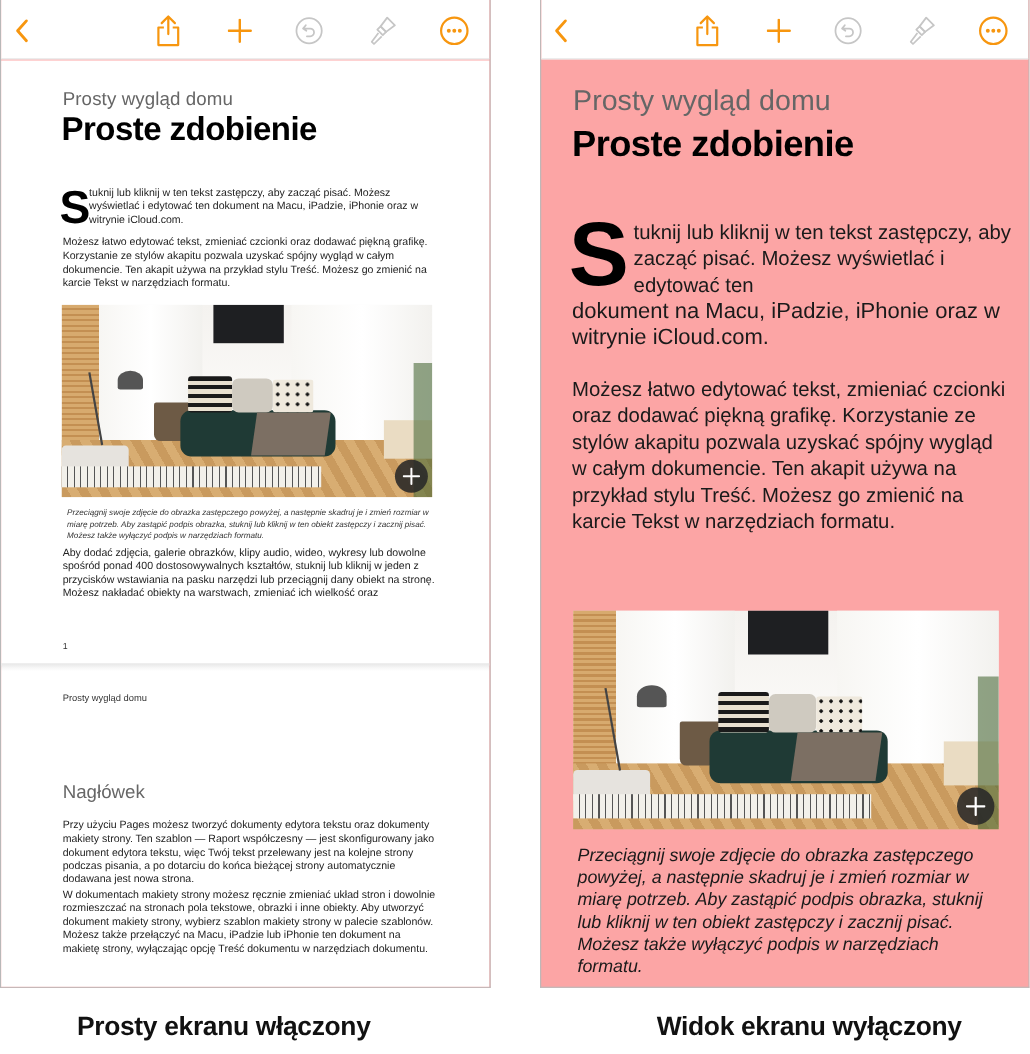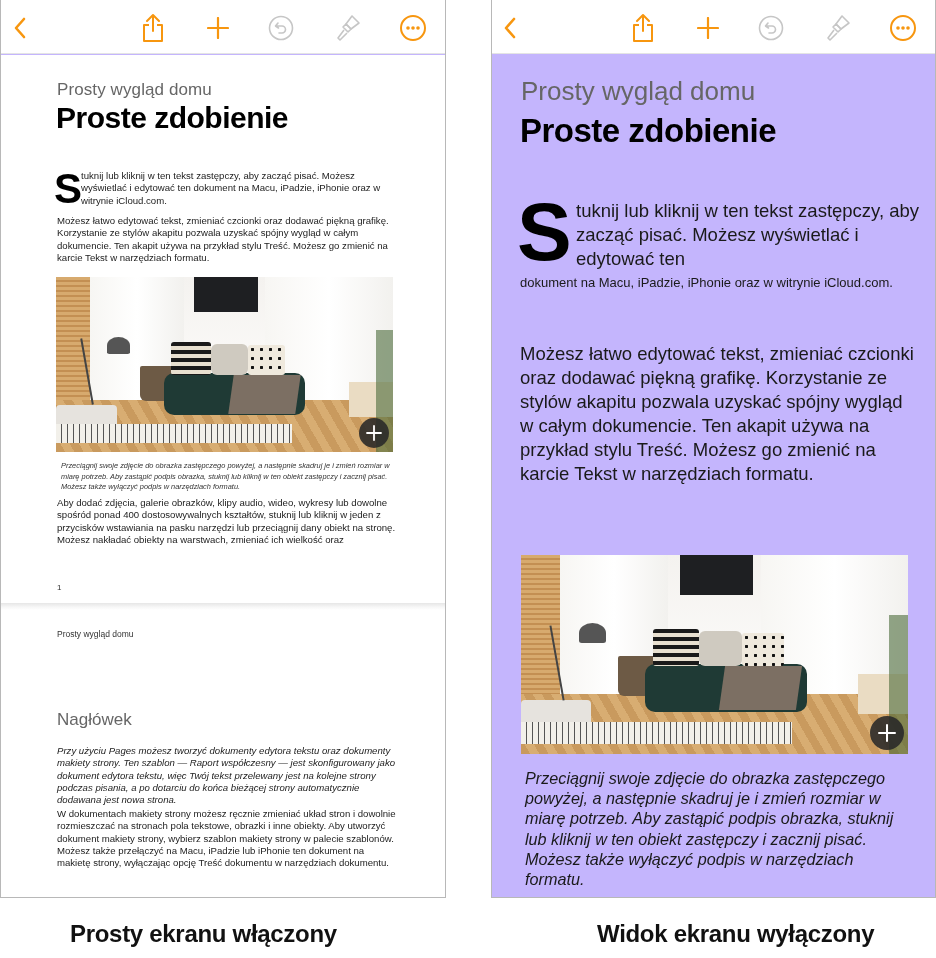--- a/index.html
+++ b/index.html
@@ -1,20 +1,20 @@
 <!DOCTYPE html>
 <html><head>
 <meta charset="utf-8">
 <style>
   * { box-sizing: border-box; margin: 0; padding: 0; }
   html, body { width: 936px; height: 958px; background: #ffffff; overflow: hidden; }
   body { position: relative; font-family: "Liberation Sans", "DejaVu Sans", sans-serif; color: #1a1a1a; }
 
   .device {
-    position: absolute; top: 0; height: 898px; background: #c4b5fd;
+    position: absolute; top: 0; height: 898px; background: #fca5a5;
     border-left: 1px solid #b8b8b8; border-right: 1px solid #b8b8b8; border-bottom: 1px solid #b8b8b8;
     overflow: hidden;
   }
   #dev-left { left: 0; width: 446px; }
   #dev-right { left: 491px; width: 445px; }
 
   .toolbar {
     position: absolute; left: 0; right: 0; top: 0; height: 54px;
     border-bottom: 1px solid #e4e4e4; background: #fff;
   }
@@ -37,21 +37,21 @@
   .l-caption { position: absolute; left: 60px; top: 406px; width: 332px; font-size: 7.4px; line-height: 10.5px; font-style: italic; color: #333; }
   .page-num { position: absolute; left: 56px; top: 528px; font-size: 8px; color: #333; }
   .header-text { position: absolute; left: 56px; top: 19px; font-size: 8.5px; color: #333; }
   .l-heading { position: absolute; left: 56px; top: 100px; font-size: 17px; color: #666; }
 
   
   .r-subtitle { position: absolute; left: 29px; top: 76px; font-size: 26px; color: #666; }
   .r-title { position: absolute; left: 28px; top: 112px; font-size: 33px; font-weight: bold; color: #000; letter-spacing: -0.5px; }
   .r-drop { position: absolute; left: 25px; top: 196px; font-size: 82px; font-weight: bold; line-height: 72px; color: #000; }
   .r-drop-text { position: absolute; left: 84px; top: 199px; width: 345px; font-size: 18.5px; line-height: 24px; color: #1a1a1a; }
-  .r-drop-cont { position: absolute; left: 28px; top: 271px; width: 400px; font-size: 13px; line-height: 24px; color: #1a1a1a; }
+  .r-drop-cont { position: absolute; left: 28px; top: 271px; width: 400px; font-size: 20px; line-height: 24px; color: #1a1a1a; }
   .r-para { position: absolute; left: 28px; top: 342px; width: 400px; font-size: 18.5px; line-height: 24px; color: #1a1a1a; }
   .r-image { position: absolute; left: 29px; top: 555px; width: 387px; height: 199px; overflow: hidden; }
   .r-caption { position: absolute; left: 33px; top: 768px; width: 390px; font-size: 16.2px; line-height: 20.2px; font-style: italic; color: #1a1a1a; }
 
   
   .photo { position: relative; width: 100%; height: 100%; background: linear-gradient(#f4f2ef 0%, #fbfaf8 55%, #e9dcc6 70%, #d6b78a 100%); }
   .photo .curtain { position: absolute; top: 0; height: 72%; background: linear-gradient(90deg, #f7f6f3, #ffffff 50%, #f2f1ee); }
   .photo .shutter { position: absolute; left: 0; top: 0; width: 10%; height: 78%;
     background: repeating-linear-gradient(#d7aa6e 0 3px, #c38f52 3px 5px); }
   .photo .art { position: absolute; left: 41%; top: 0; width: 19%; height: 20%; background: #1e1f22; }
@@ -159,21 +159,21 @@
     <div class="l-caption">Przeciągnij swoje zdjęcie do obrazka zastępczego powyżej, a następnie skadruj je i zmień rozmiar w miarę potrzeb. Aby zastąpić podpis obrazka, stuknij lub kliknij w ten obiekt zastępczy i zacznij pisać. Możesz także wyłączyć podpis w narzędziach formatu.</div>
     <div class="l-para" style="top:442px;">Aby dodać zdjęcia, galerie obrazków, klipy audio, wideo, wykresy lub dowolne spośród ponad 400 dostosowywalnych kształtów, stuknij lub kliknij w jeden z przycisków wstawiania na pasku narzędzi lub przeciągnij dany obiekt na stronę. Możesz nakładać obiekty na warstwach, zmieniać ich wielkość oraz</div>
     <div class="page-num">1</div>
   </div>
 
   <div class="page-gap"></div>
 
   <div id="page2" class="page">
     <div class="header-text">Prosty wygląd domu</div>
     <div class="l-heading">Nagłówek</div>
-    <div class="l-para" style="top:135px;font-style:italic;">Przy użyciu Pages możesz tworzyć dokumenty edytora tekstu oraz dokumenty makiety strony. Ten szablon — Raport współczesny — jest skonfigurowany jako dokument edytora tekstu, więc Twój tekst przelewany jest na kolejne strony podczas pisania, a po dotarciu do końca bieżącej strony automatycznie dodawana jest nowa strona.</div>
+    <div class="l-para" style="top:135px;">Przy użyciu Pages możesz tworzyć dokumenty edytora tekstu oraz dokumenty makiety strony. Ten szablon — Raport współczesny — jest skonfigurowany jako dokument edytora tekstu, więc Twój tekst przelewany jest na kolejne strony podczas pisania, a po dotarciu do końca bieżącej strony automatycznie dodawana jest nowa strona.</div>
     <div class="l-para" style="top:198px;">W dokumentach makiety strony możesz ręcznie zmieniać układ stron i dowolnie rozmieszczać na stronach pola tekstowe, obrazki i inne obiekty. Aby utworzyć dokument makiety strony, wybierz szablon makiety strony w palecie szablonów. Możesz także przełączyć na Macu, iPadzie lub iPhonie ten dokument na makietę strony, wyłączając opcję Treść dokumentu w narzędziach dokumentu.</div>
   </div>
 </div>
 
 <div id="dev-right" class="device">
   <div class="toolbar">
     <div class="tb-icon" style="left:5px;">
       <svg width="20" height="24" viewBox="0 0 20 24">
           <path d="M13 3 L5 12 L13 21" fill="none" stroke="#f7960f" stroke-width="2.6" stroke-linecap="round" stroke-linejoin="round"></path>
         </svg>

